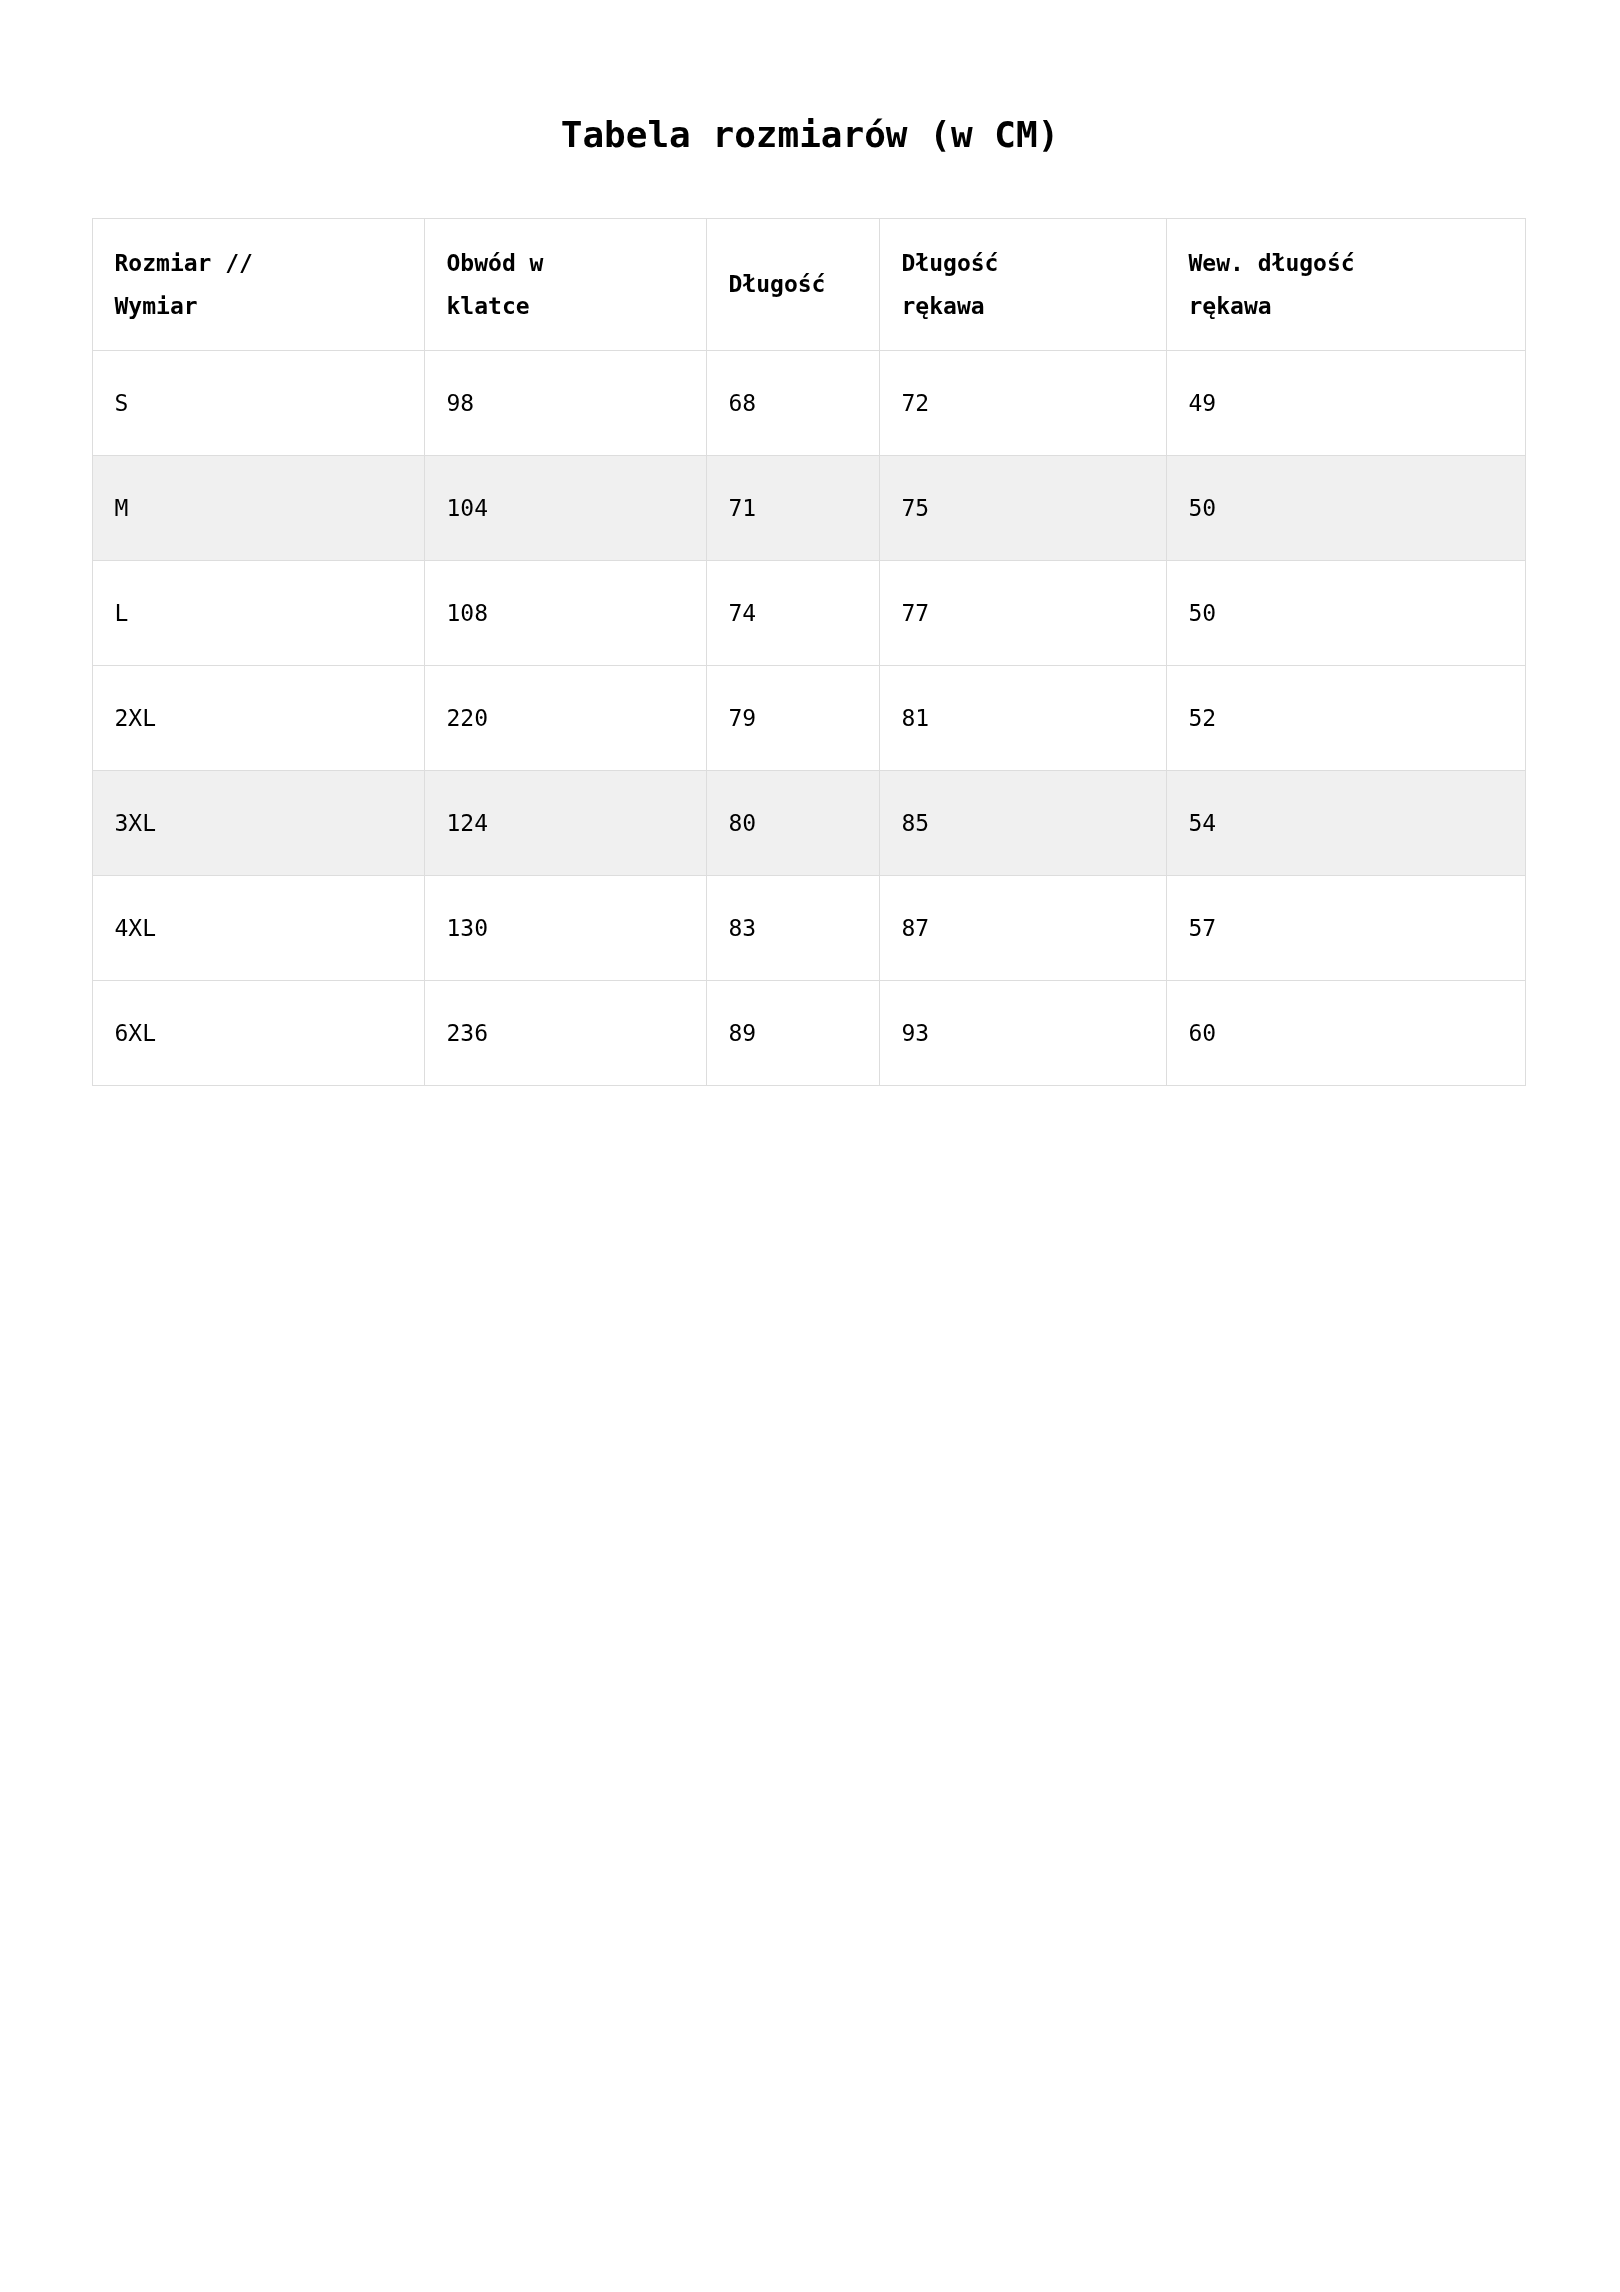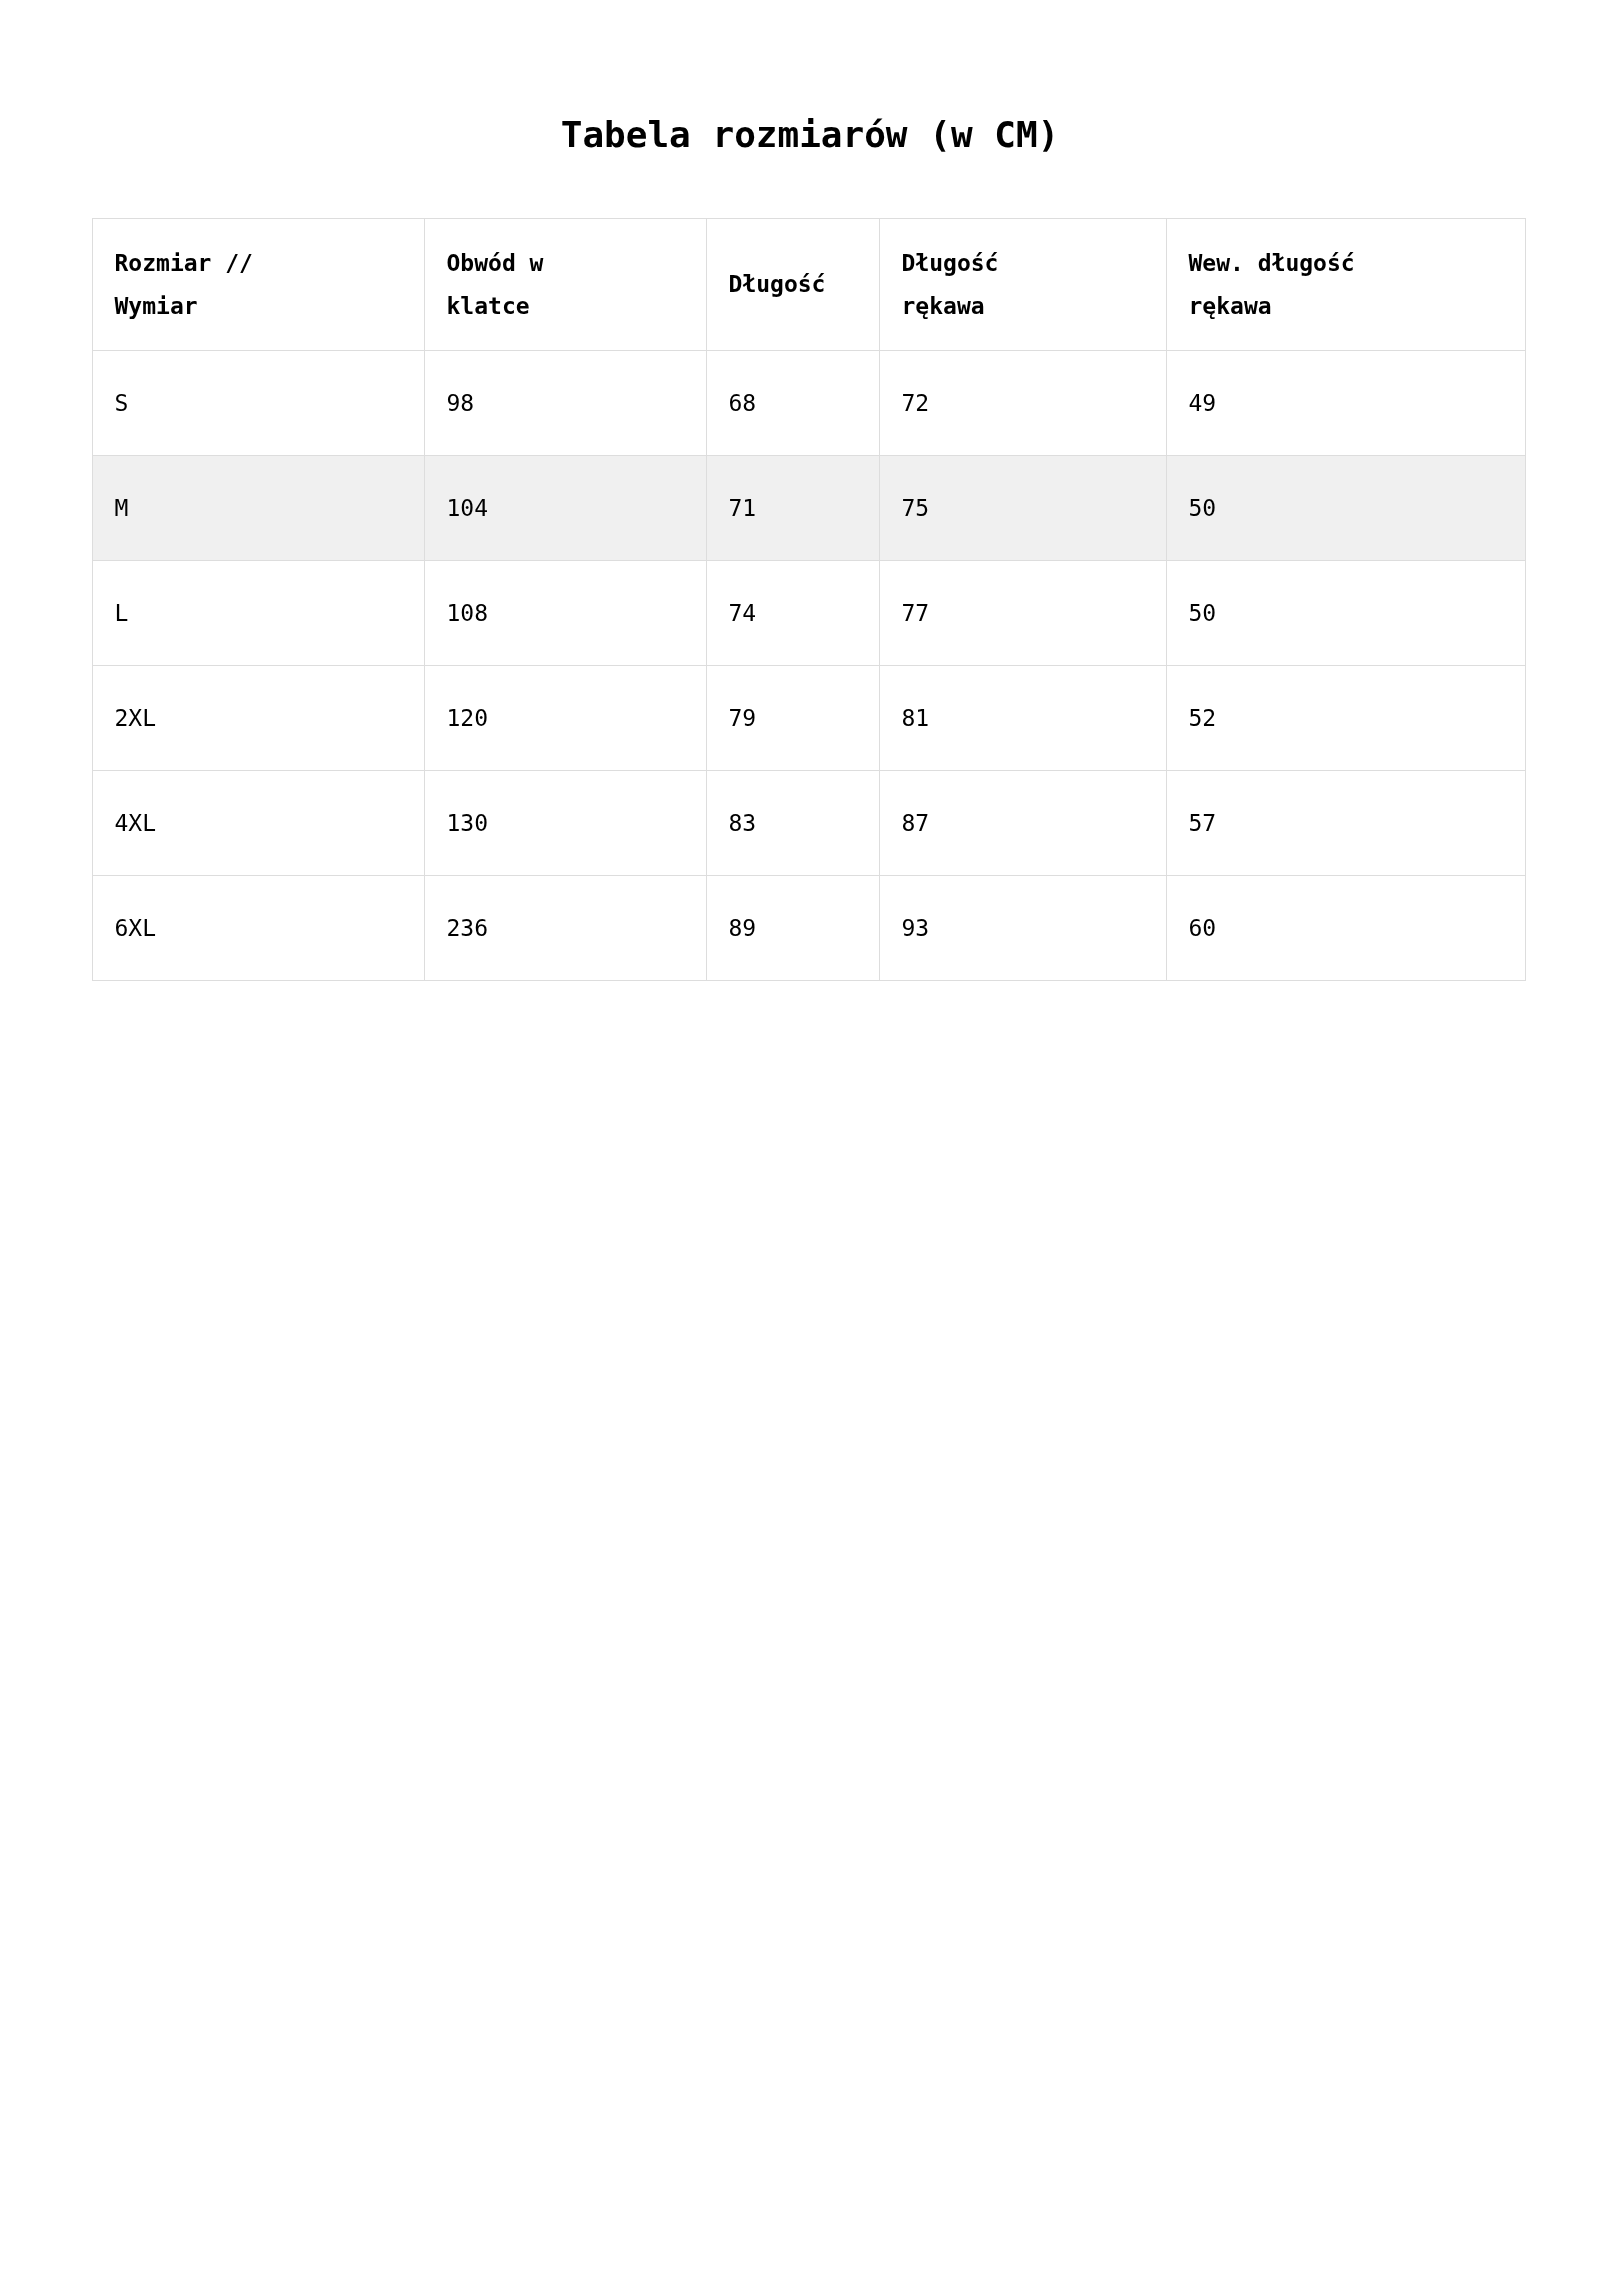--- a/index.html
+++ b/index.html
@@ -138,24 +138,31 @@
           </tr>
           <tr class="even">
             <td>L</td>
             <td>108</td>
             <td>74</td>
             <td>77</td>
             <td>50</td>
           </tr>
           <tr class="even">
             <td>2XL</td>
-            <td>120</td>
+            <td>220</td>
             <td>79</td>
             <td>81</td>
             <td>52</td>
+          </tr>
+          <tr class="odd">
+            <td>3XL</td>
+            <td>124</td>
+            <td>80</td>
+            <td>85</td>
+            <td>54</td>
           </tr>
           <tr class="even">
             <td>4XL</td>
             <td>130</td>
             <td>83</td>
             <td>87</td>
             <td>57</td>
           </tr>
           <tr class="even">
             <td>6XL</td>

